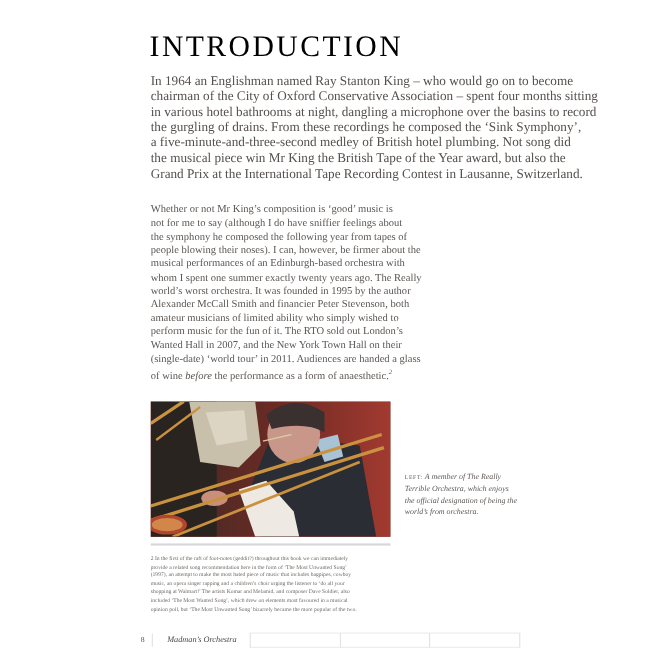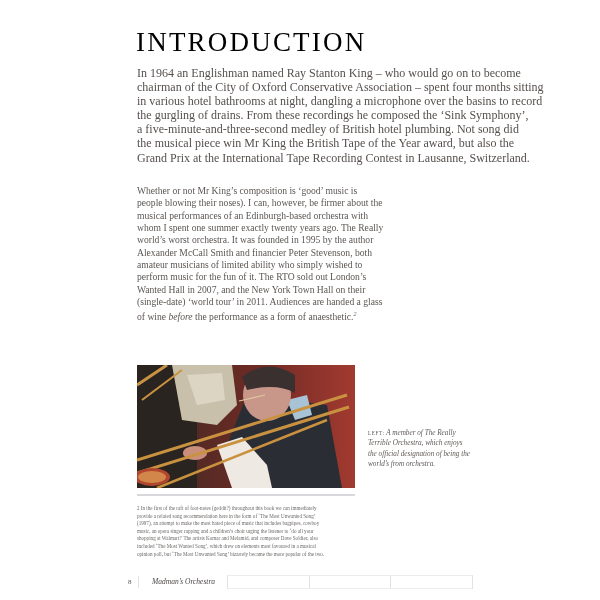--- a/index.html
+++ b/index.html
@@ -70,20 +70,22 @@
     <span class="ln">chairman of the City of Oxford Conservative Association – spent four months sitting</span>
     <span class="ln">in various hotel bathrooms at night, dangling a microphone over the basins to record</span>
     <span class="ln">the gurgling of drains. From these recordings he composed the ‘Sink Symphony’,</span>
     <span class="ln">a five-minute-and-three-second medley of British hotel plumbing. Not song did</span>
     <span class="ln">the musical piece win Mr King the British Tape of the Year award, but also the</span>
     <span class="ln">Grand Prix at the International Tape Recording Contest in Lausanne, Switzerland.</span>
   </p>
 
   <p class="para2">
     <span class="ln">Whether or not Mr King’s composition is ‘good’ music is</span>
+    <span class="ln">not for me to say (although I do have sniffier feelings about</span>
+    <span class="ln">the symphony he composed the following year from tapes of</span>
     <span class="ln">people blowing their noses). I can, however, be firmer about the</span>
     <span class="ln">musical performances of an Edinburgh-based orchestra with</span>
     <span class="ln">whom I spent one summer exactly twenty years ago. The Really</span>
     <span class="ln">world’s worst orchestra. It was founded in 1995 by the author</span>
     <span class="ln">Alexander McCall Smith and financier Peter Stevenson, both</span>
     <span class="ln">amateur musicians of limited ability who simply wished to</span>
     <span class="ln">perform music for the fun of it. The RTO sold out London’s</span>
     <span class="ln">Wanted Hall in 2007, and the New York Town Hall on their</span>
     <span class="ln">(single-date) ‘world tour’ in 2011. Audiences are handed a glass</span>
     <span class="ln"><span>of wine </span><em>before</em><span> the performance as a form of anaesthetic.</span><sup>2</sup></span>

